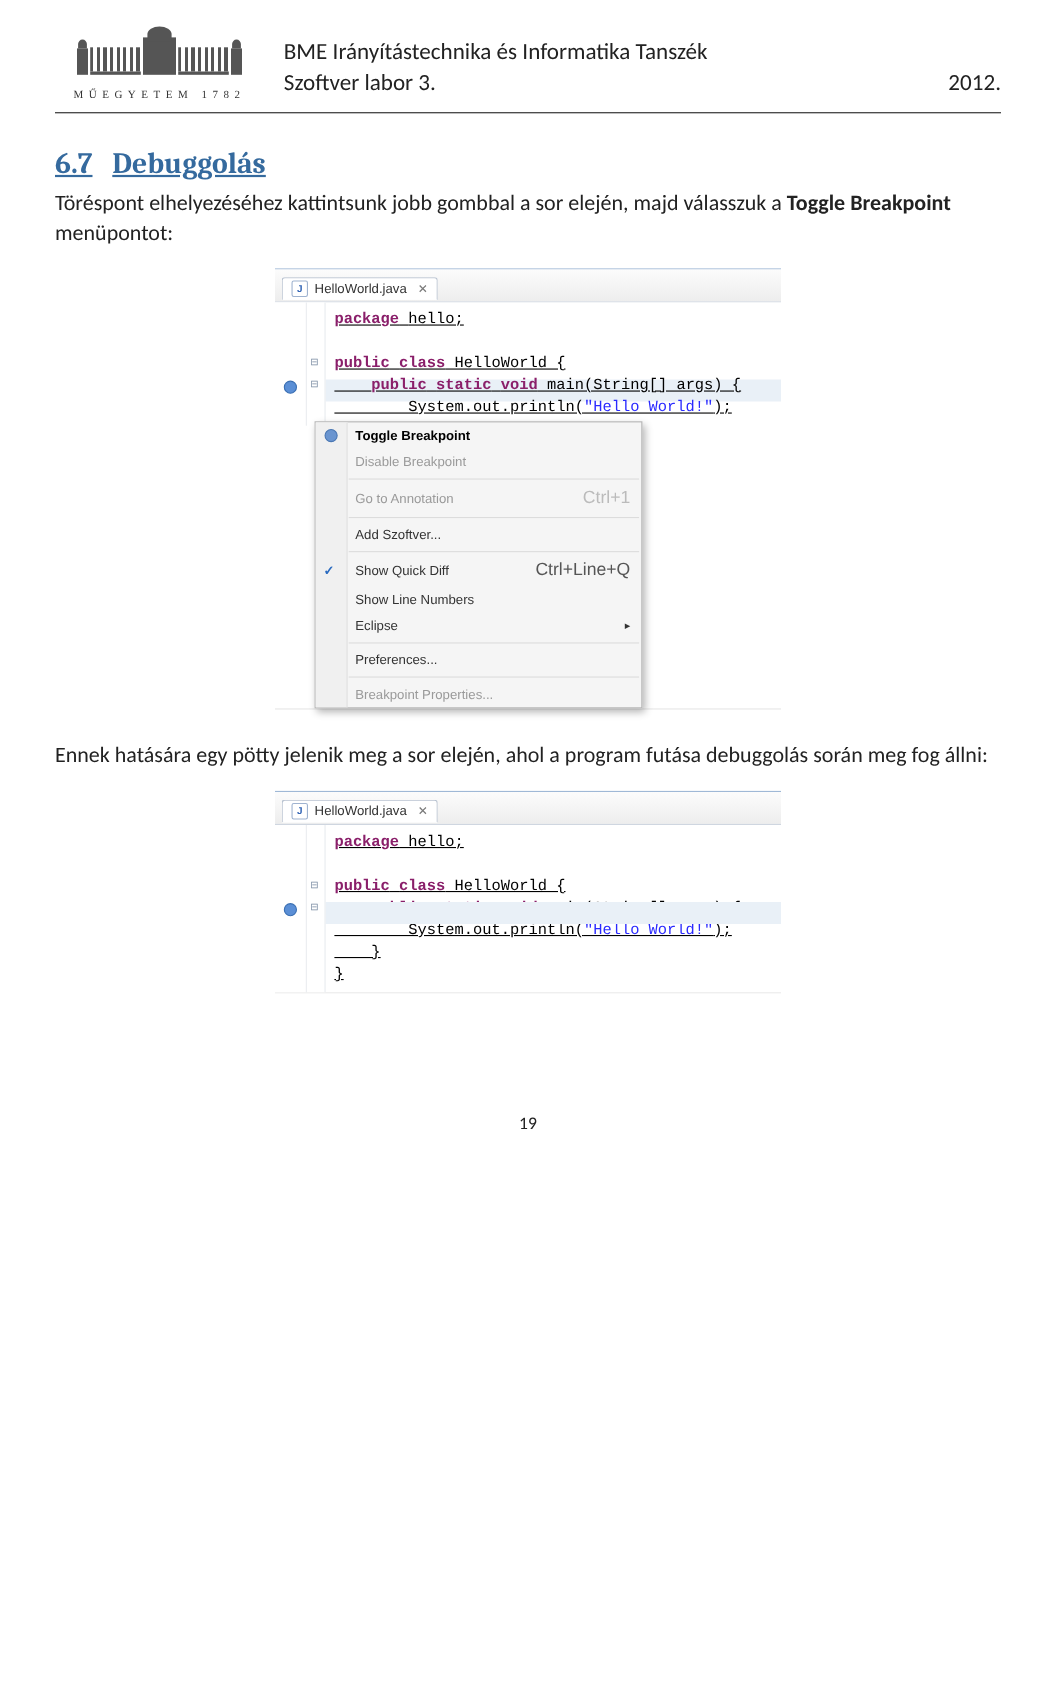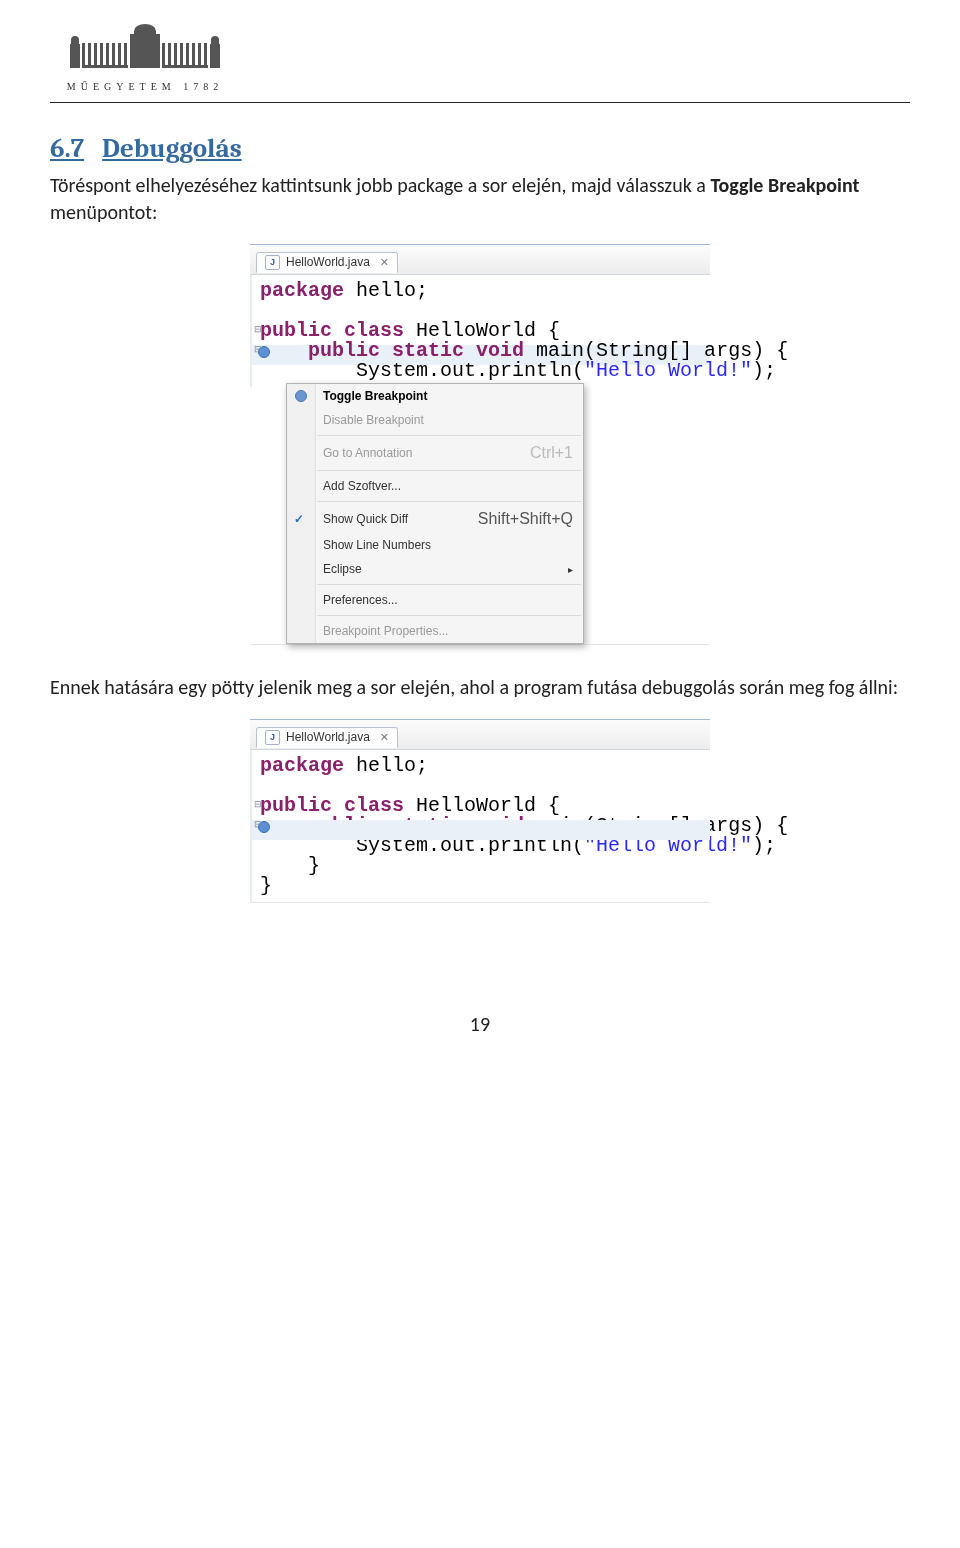--- a/index.html
+++ b/index.html
@@ -174,24 +174,25 @@
   .gutter2 {
     width: 16px;
     background: #fff;
     border-right: 1px solid #e8ecef;
     position: relative;
   }
   .code {
     flex: 1;
     padding: 6px 0 6px 8px;
     font-family: "Courier New", monospace;
-    font-size: 20px;
+    font-size: 14px;
     line-height: 20px;
     color: #000;
     white-space: pre;
+    text-decoration: underline;
   }
   .kw { color: #8a1f6a; font-weight: bold; }
   .str { color: #2a2aff; }
   .fold {
     position: absolute;
     left: 3px;
     font-size: 9px;
     color: #7a8ca3;
     font-family: "Segoe UI", sans-serif;
   }
@@ -263,50 +264,57 @@
   .submenu-arrow {
     color: #333;
     font-size: 10px;
   }
 
   .shot-wrap1 { position: relative; width: 460px; margin: 0 auto 30px auto; }
   .shot-wrap2 { position: relative; width: 460px; margin: 0 auto 30px auto; }
 
   .page-num {
     text-align: center;
-    font-size: 20px;
+    font-size: 16px;
     margin-top: 110px;
   }
 </style>
 </head>
 <body>
 
 <div class="page">
 
   <div class="header-row">
     <div class="logo">
       <div class="logo-building">
         <div class="logo-tower dome"></div>
         <div class="logo-wing"></div>
         <div class="logo-center"></div>
         <div class="logo-wing"></div>
         <div class="logo-tower dome"></div>
       </div>
       <div class="logo-text">MŰEGYETEM 1782</div>
     </div>
+    <div class="header-text">
+      <span class="row1">BME Irányítástechnika és Informatika Tanszék</span>
+      <span class="row2">
+        <span>Szoftver labor 3.</span>
+        <span>2012.</span>
+      </span>
+    </div>
   </div>
   <hr class="header-rule">
 
   <h2 class="section">
     <span class="num">6.7</span><span>Debuggolás</span>
   </h2>
 
 
   <p class="body">
-    <span>Töréspont elhelyezéséhez kattintsunk jobb package a sor elején, majd válasszuk a </span><strong>Toggle Breakpoint</strong><span> menüpontot:</span>
+    <span>Töréspont elhelyezéséhez kattintsunk jobb gombbal a sor elején, majd válasszuk a </span><strong>Toggle Breakpoint</strong><span> menüpontot:</span>
   </p>
 
   <div class="shot-wrap1">
     <div class="shot">
       <div class="tabrow">
         <div class="file-tab">
           <span class="j-icon">J</span>
           <span>HelloWorld.java</span>
           <span class="tab-close">✕</span>
         </div>
@@ -345,21 +353,21 @@
         </div>
         <div class="msep"></div>
         <div class="mi">
           <span>Add Szoftver...</span>
             <span></span>
         </div>
         <div class="msep"></div>
         <div class="mi">
           <span class="check-icon">✓</span>
           <span>Show Quick Diff</span>
-          <span class="sc">Shift+Shift+Q</span>
+          <span class="sc">Ctrl+Line+Q</span>
         </div>
         <div class="mi">
           <span>Show Line Numbers</span>
             <span></span>
         </div>
         <div class="mi">
           <span>Eclipse</span>
           <span class="submenu-arrow">▸</span>
         </div>
         <div class="msep"></div>

